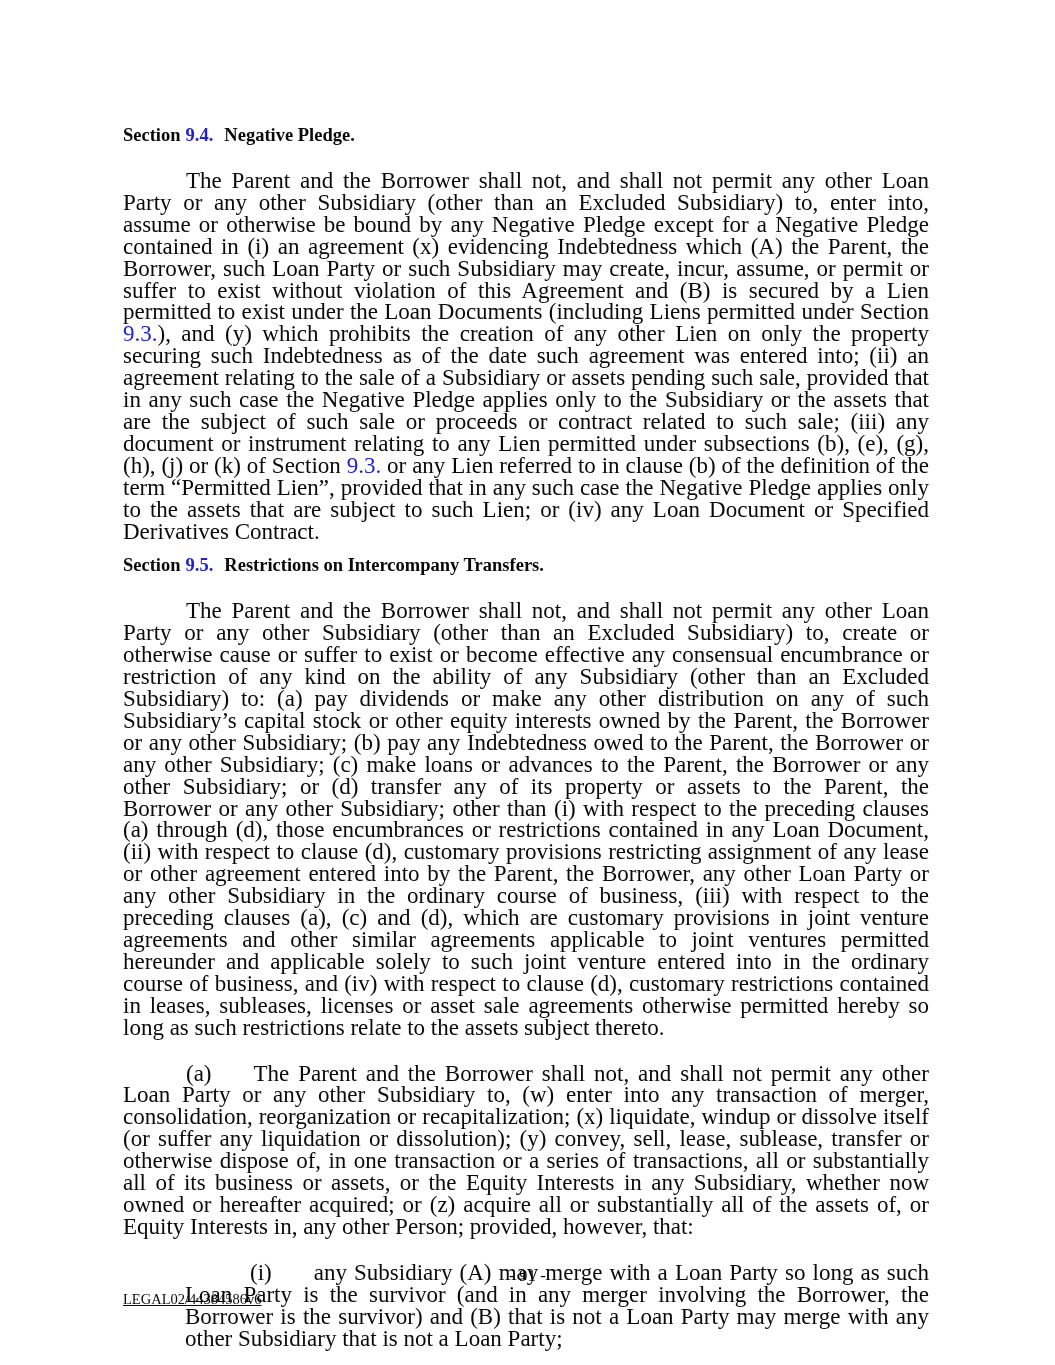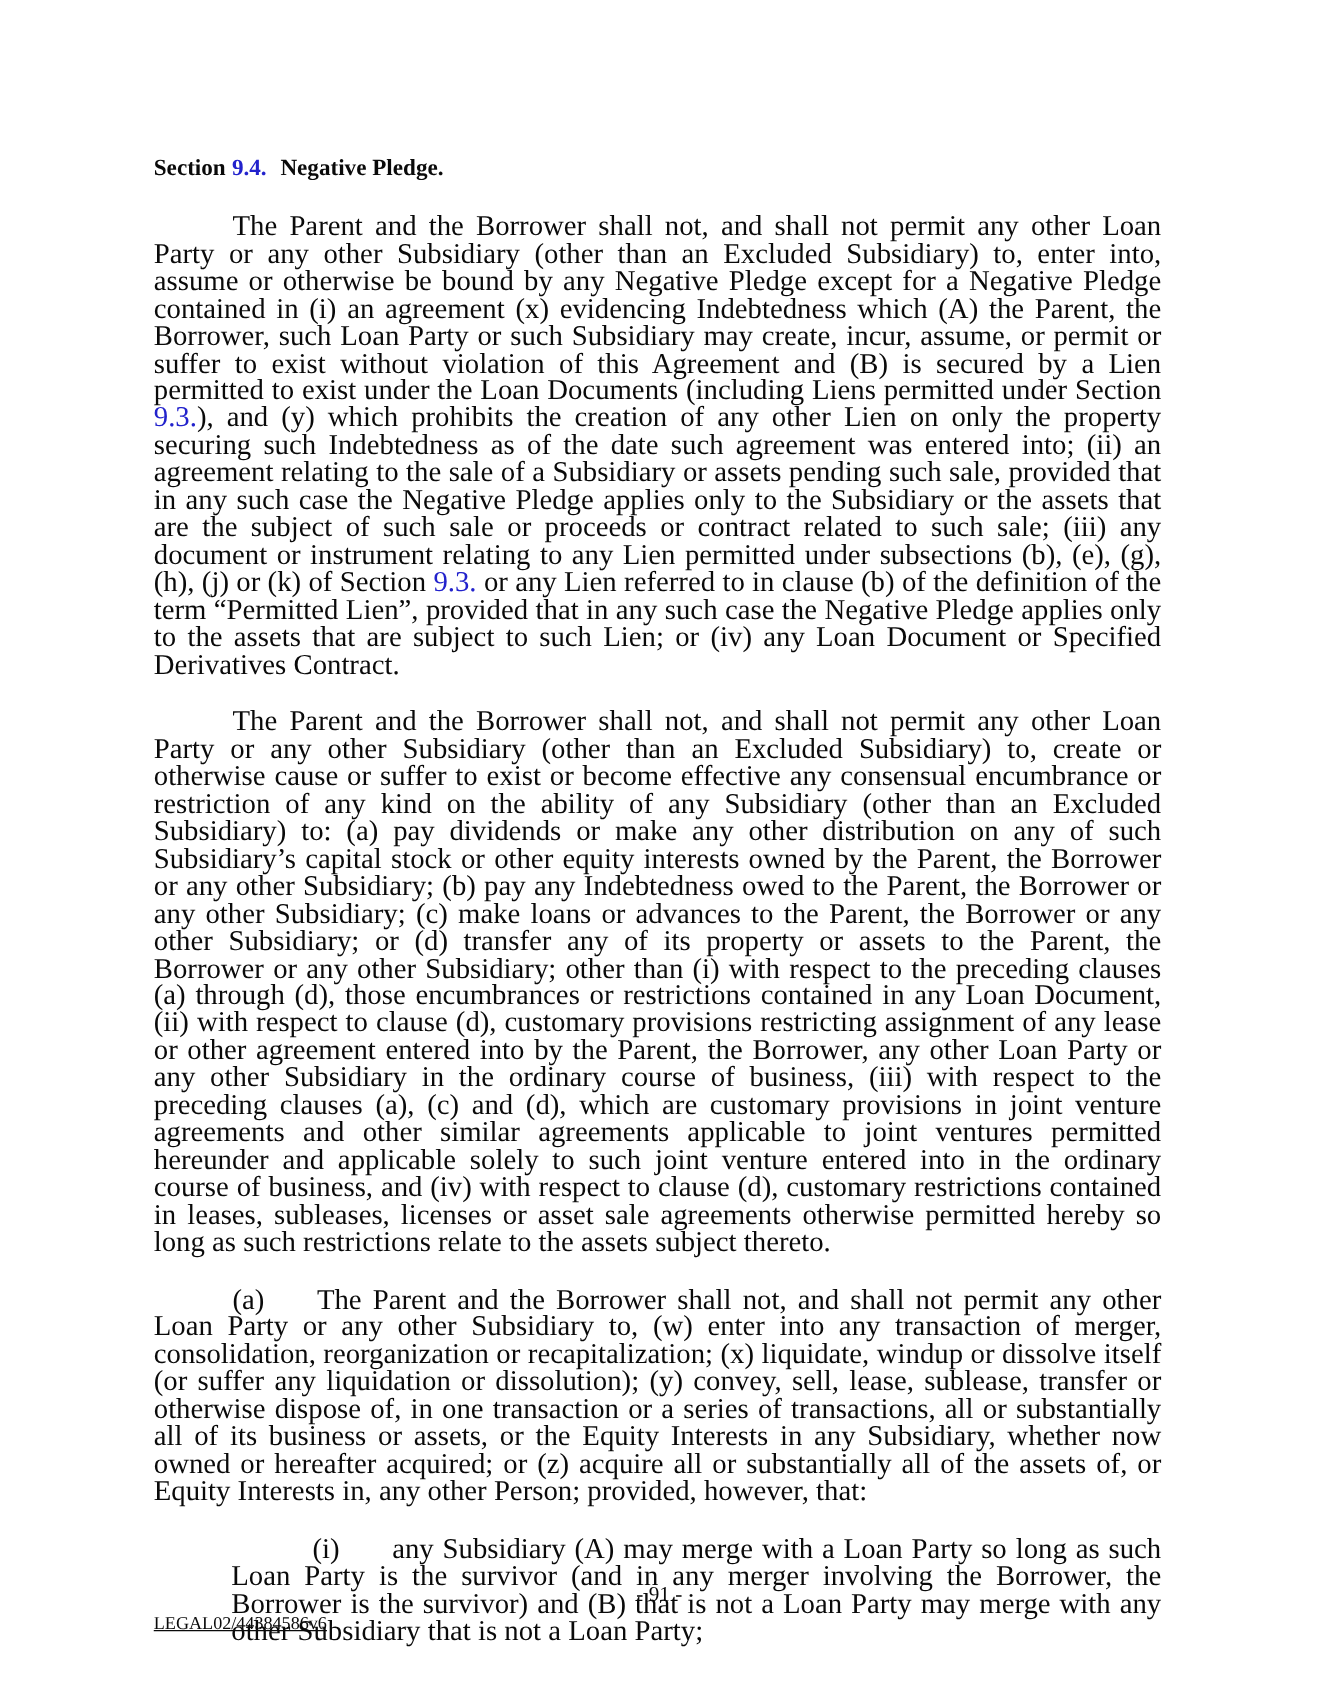--- a/index.html
+++ b/index.html
@@ -55,19 +55,20 @@
     font-size: 14.5px;
     text-decoration: underline;
   }
 </style>
 </head>
 <body style="background: rgb(255, 255, 255); color: rgb(10, 10, 10);">
 
 <div class="doc-body">
     <p class="section-heading"><span class="heading-prefix">Section</span><span class="heading-number ref-link">9.4.</span><span class="heading-title">Negative Pledge.</span></p>
     <p class="para body-indent"><span class="text-run">The Parent and the Borrower shall not, and shall not permit any other Loan Party or any other Subsidiary (other than an Excluded Subsidiary) to, enter into, assume or otherwise be bound by any Negative Pledge except for a Negative Pledge contained in (i) an agreement (x) evidencing Indebtedness which (A) the Parent, the Borrower, such Loan Party or such Subsidiary may create, incur, assume, or permit or suffer to exist without violation of this Agreement and (B) is secured by a Lien permitted to exist under the Loan Documents (including Liens permitted under Section </span><span class="ref-link">9.3.</span><span class="text-run">), and (y) which prohibits the creation of any other Lien on only the property securing such Indebtedness as of the date such agreement was entered into; (ii) an agreement relating to the sale of a Subsidiary or assets pending such sale, provided that in any such case the Negative Pledge applies only to the Subsidiary or the assets that are the subject of such sale or proceeds or contract related to such sale; (iii) any document or instrument relating to any Lien permitted under subsections (b), (e), (g), (h), (j) or (k) of Section </span><span class="ref-link">9.3.</span><span class="text-run"> or any Lien referred to in clause (b) of the definition of the term “Permitted Lien”, provided that in any such case the Negative Pledge applies only to the assets that are subject to such Lien; or (iv) any Loan Document or Specified Derivatives Contract.</span></p>
+    <p class="section-heading"><span class="heading-prefix">Section</span><span class="heading-number ref-link">9.5.</span><span class="heading-title">Restrictions on Intercompany Transfers.</span></p>
     <p class="para body-indent"><span class="text-run">The Parent and the Borrower shall not, and shall not permit any other Loan Party or any other Subsidiary (other than an Excluded Subsidiary) to, create or otherwise cause or suffer to exist or become effective any consensual encumbrance or restriction of any kind on the ability of any Subsidiary (other than an Excluded Subsidiary) to: (a) pay dividends or make any other distribution on any of such Subsidiary’s capital stock or other equity interests owned by the Parent, the Borrower or any other Subsidiary; (b) pay any Indebtedness owed to the Parent, the Borrower or any other Subsidiary; (c) make loans or advances to the Parent, the Borrower or any other Subsidiary; or (d) transfer any of its property or assets to the Parent, the Borrower or any other Subsidiary; other than (i) with respect to the preceding clauses (a) through (d), those encumbrances or restrictions contained in any Loan Document, (ii) with respect to clause (d), customary provisions restricting assignment of any lease or other agreement entered into by the Parent, the Borrower, any other Loan Party or any other Subsidiary in the ordinary course of business, (iii) with respect to the preceding clauses (a), (c) and (d), which are customary provisions in joint venture agreements and other similar agreements applicable to joint ventures permitted hereunder and applicable solely to such joint venture entered into in the ordinary course of business, and (iv) with respect to clause (d), customary restrictions contained in leases, subleases, licenses or asset sale agreements otherwise permitted hereby so long as such restrictions relate to the assets subject thereto.</span></p>
     <p class="para clause-a"><span class="text-run">(a)</span><span class="tab"></span><span class="text-run">The Parent and the Borrower shall not, and shall not permit any other Loan Party or any other Subsidiary to, (w) enter into any transaction of merger, consolidation, reorganization or recapitalization; (x) liquidate, windup or dissolve itself (or suffer any liquidation or dissolution); (y) convey, sell, lease, sublease, transfer or otherwise dispose of, in one transaction or a series of transactions, all or substantially all of its business or assets, or the Equity Interests in any Subsidiary, whether now owned or hereafter acquired; or (z) acquire all or substantially all of the assets of, or Equity Interests in, any other Person; provided, however, that:</span></p>
     <p class="para clause-i"><span class="text-run">(i)</span><span class="tab"></span><span class="text-run">any Subsidiary (A) may merge with a Loan Party so long as such Loan Party is the survivor (and in any merger involving the Borrower, the Borrower is the survivor) and (B) that is not a Loan Party may merge with any other Subsidiary that is not a Loan Party;</span></p>
   </div>
 
 <div class="page-number">- 91 -</div>
 <div class="doc-id">LEGAL02/44384586v6</div>
 
 </body></html>

